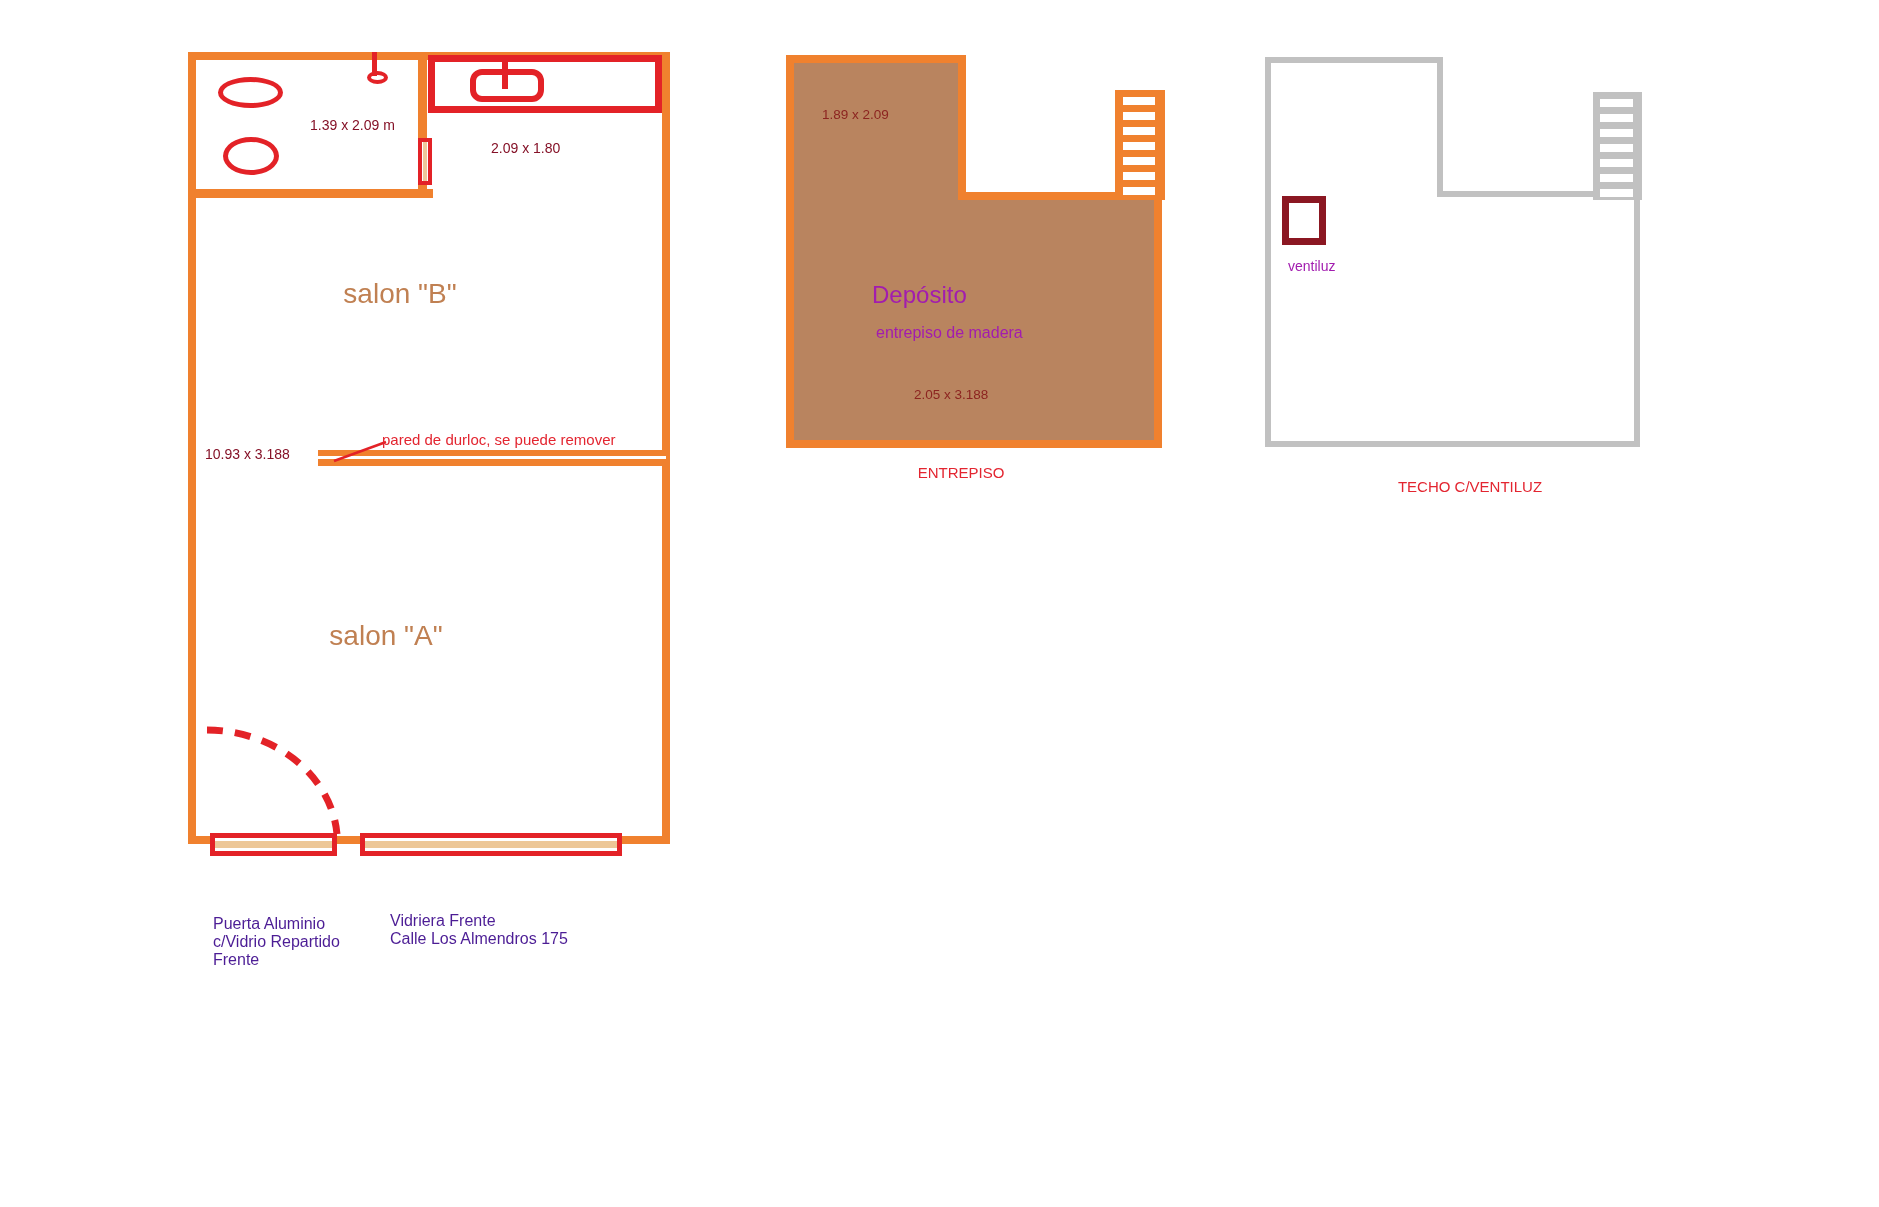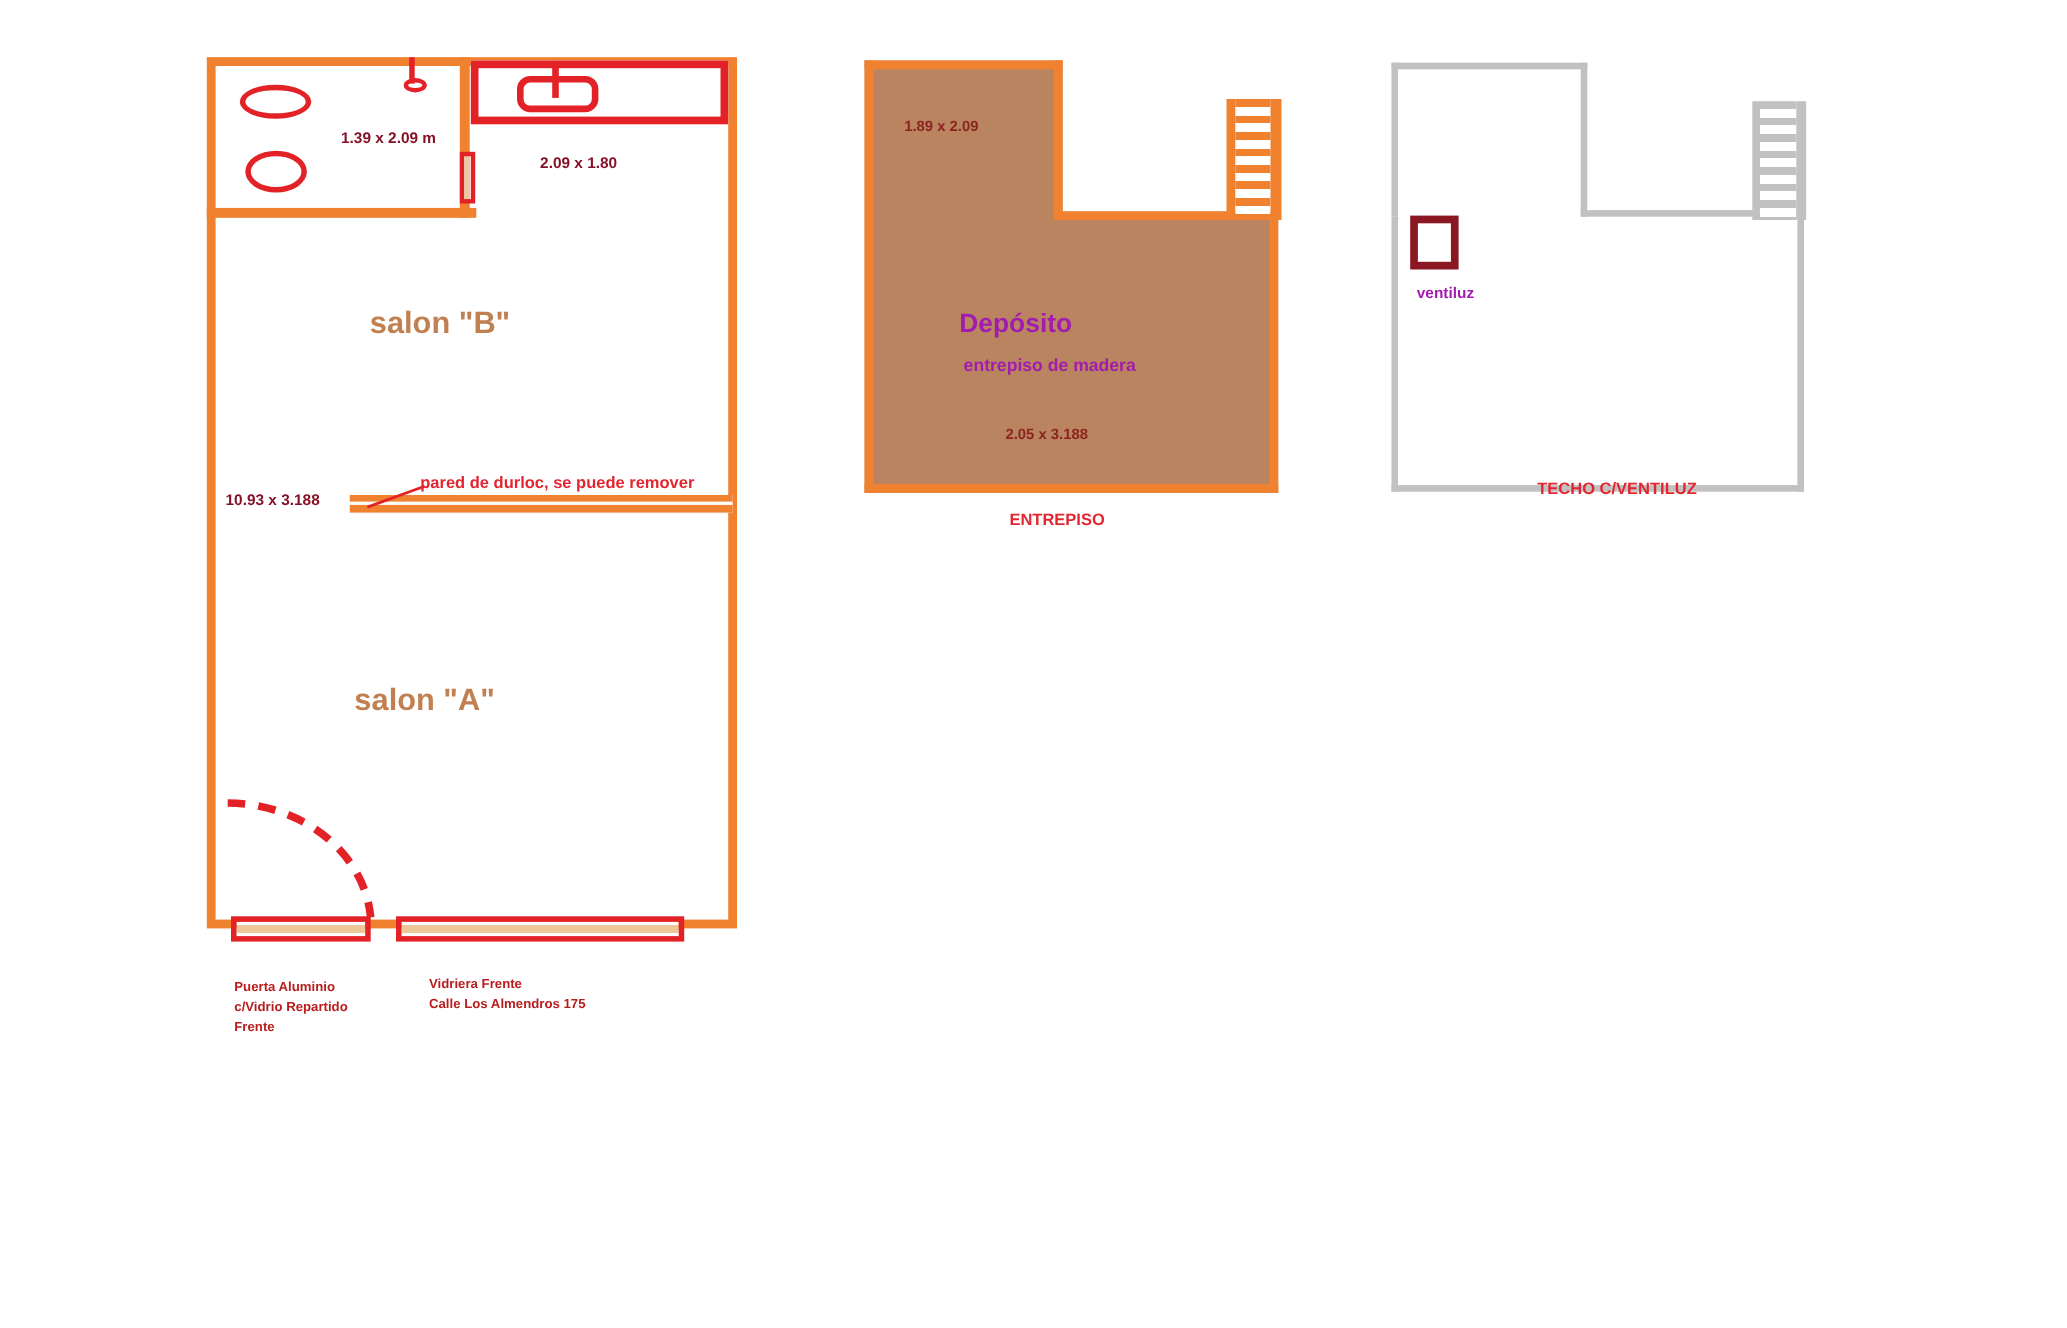--- a/index.html
+++ b/index.html
@@ -1,18 +1,18 @@
 <!DOCTYPE html>
 <html><head>
 <meta charset="utf-8">
 <style>
   html,body{margin:0;padding:0;background:#ffffff;}
   #canvas{
     position:relative;width:1879px;height:1207px;background:#ffffff;overflow:hidden;
-    font-family:"Liberation Sans","DejaVu Sans",sans-serif;font-weight:bold;
+    font-family:"Liberation Sans","DejaVu Sans",sans-serif;font-weight:normal;
   }
   .abs{position:absolute;box-sizing:border-box;}
   
   .orange-bg{background:#f0812e;}
   
   .outer-wall{left:188px;top:52px;width:482px;height:792px;border:8px solid #f0812e;z-index:1;}
   .bath-wall-h{left:188px;top:189px;width:245px;height:9px;z-index:1;}
   .bath-wall-v{left:418px;top:52px;width:9px;height:146px;z-index:1;}
   .toilet{left:218px;top:77px;width:65px;height:31px;border:5px solid #e32227;border-radius:50%;z-index:2;}
   .bidet{left:223px;top:137px;width:56px;height:38px;border:5px solid #e32227;border-radius:50%;z-index:2;}
@@ -25,21 +25,21 @@
              background:linear-gradient(to right,#fff 0 1px,#eec89b 1px 5px,#fff 5px);z-index:3;}
   .partition{left:318px;top:450px;width:348px;height:16px;border-top:6px solid #f0812e;border-bottom:7px solid #f0812e;background:#fff;z-index:2;}
   .puerta-rect{left:210px;top:833px;width:127px;height:23px;border:5px solid #e32227;
                background:linear-gradient(#fff 0 3px,#edc797 3px 10px,#fff 10px);z-index:3;}
   .vidriera-rect{left:360px;top:833px;width:262px;height:23px;border:5px solid #e32227;
                background:linear-gradient(#fff 0 3px,#edc797 3px 10px,#fff 10px);z-index:3;}
   
   .dim{color:#851127;font-size:14px;z-index:5;white-space:nowrap;}
   .dim-brown{color:#8c2420;font-size:14px;z-index:5;white-space:nowrap;}
   .redtext{color:#e32530;font-size:15px;z-index:5;white-space:nowrap;}
-  .redtext-sm{color:#b91c1c;font-size:12px;line-height:18px;z-index:5;white-space:pre-line;}
+  .redtext-sm{color:#4c1d95;font-size:16px;line-height:18px;z-index:5;white-space:pre-line;margin-top:27px;}
   .salon{color:#c08052;font-size:28px;width:240px;text-align:center;z-index:5;white-space:nowrap;}
   .blacktext{color:#a21caf;z-index:5;white-space:nowrap;}
   .caption{text-align:center;width:200px;}
   
   .dep-upper{left:786px;top:55px;width:180px;height:145px;background:#b9845f;
              border:8px solid #f0812e;border-bottom:none;z-index:1;}
   .dep-lower{left:786px;top:200px;width:376px;height:248px;background:#b9845f;
              border:8px solid #f0812e;border-top:none;z-index:1;}
   .dep-notch{left:958px;top:192px;width:204px;height:8px;background:#f0812e;z-index:2;}
   .stairs-o{left:1115px;top:90px;width:50px;height:110px;border-left:8px solid #f0812e;border-right:10px solid #f0812e;
@@ -114,16 +114,16 @@
   </div>
 
   <div>
     <div class="abs techo-upper"></div>
     <div class="abs techo-lower"></div>
     <div class="abs techo-notch"></div>
     <div class="abs stairs-g"></div>
 
     <div class="abs ventiluz-sq"></div>
     <div class="abs blacktext" style="left:1288px;top:258px;font-size:14px;">ventiluz</div>
-    <div class="abs redtext caption" style="left:1370px;top:436px;">TECHO C/VENTILUZ</div>
+    <div class="abs redtext caption" style="left:1370px;top:478px;">TECHO C/VENTILUZ</div>
   </div>
 
 </div>
 
 </body></html>

